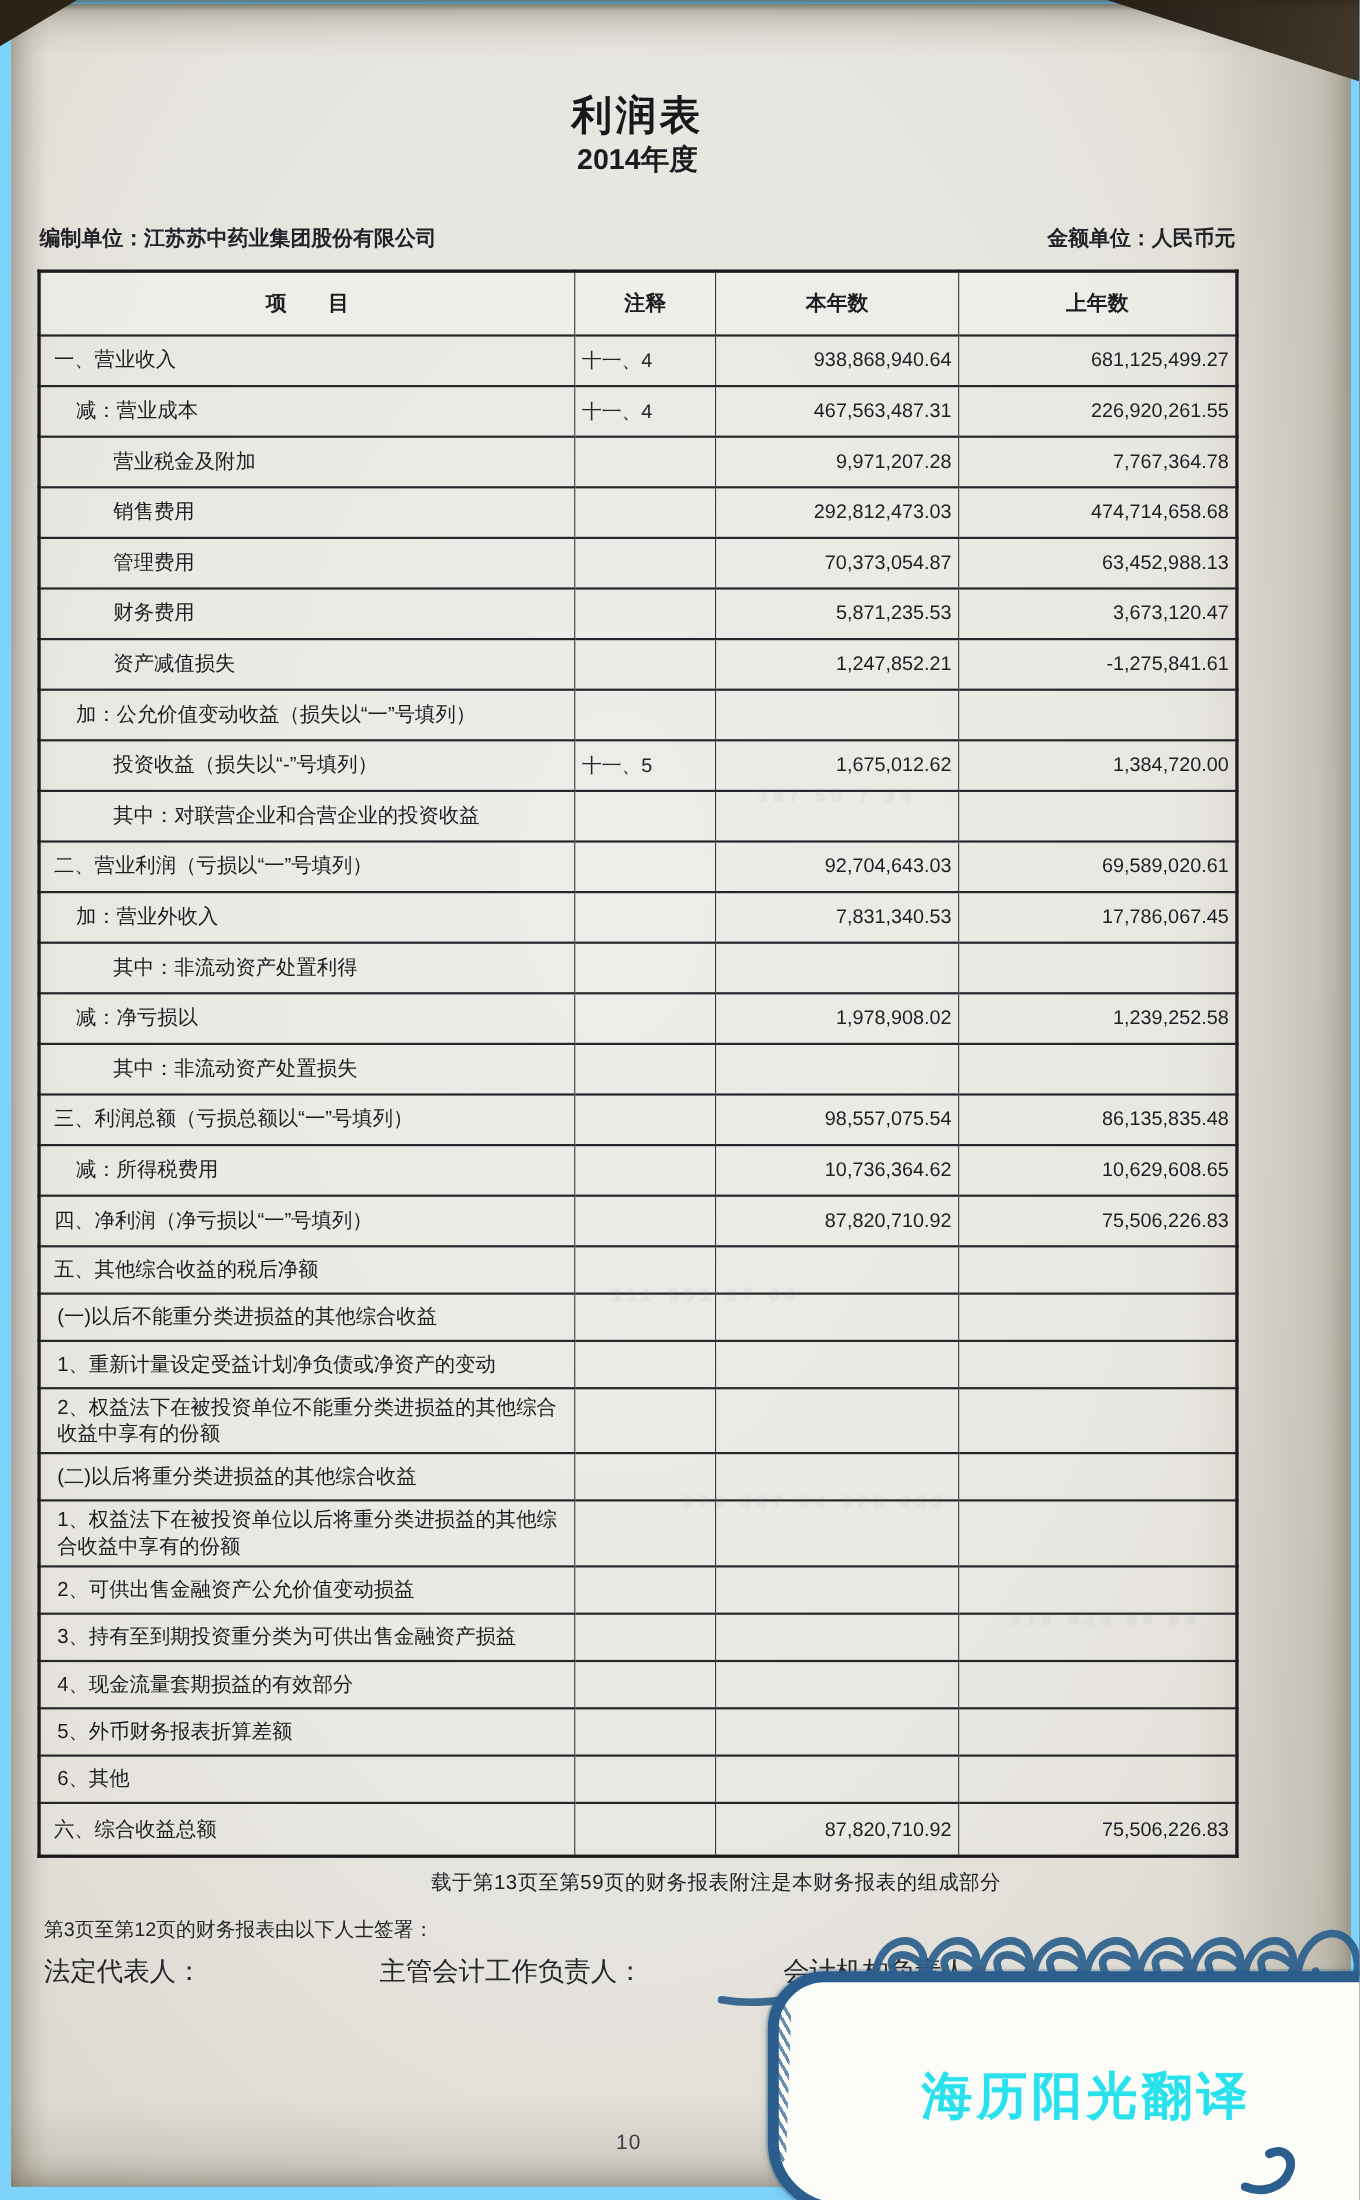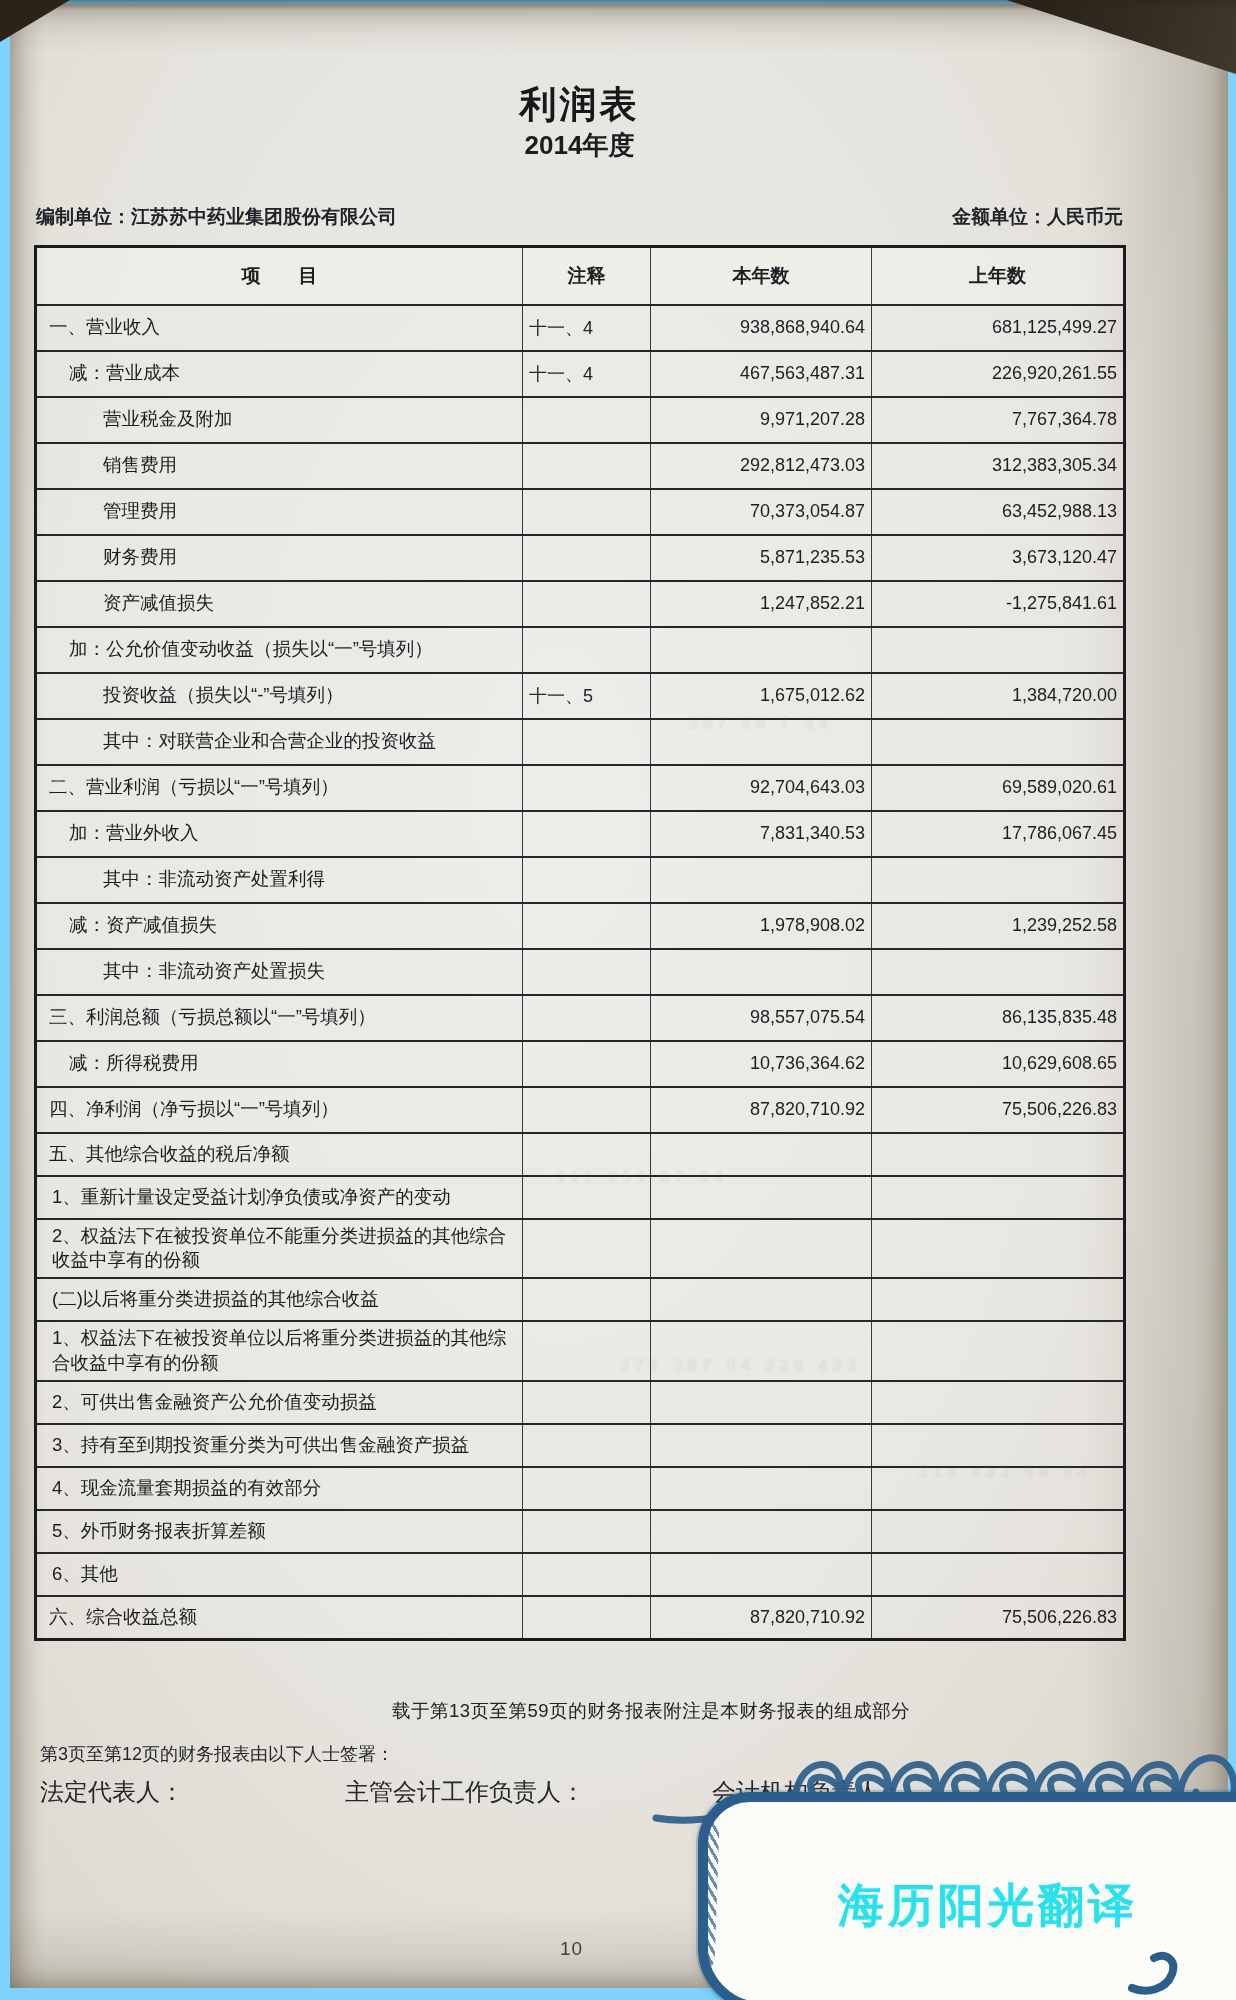--- a/index.html
+++ b/index.html
@@ -117,21 +117,21 @@
         <tr>
           <td class="c-item ind-2">营业税金及附加</td>
           <td class="c-note"></td>
           <td class="c-num">9,971,207.28</td>
           <td class="c-num">7,767,364.78</td>
         </tr>
         <tr>
           <td class="c-item ind-2">销售费用</td>
           <td class="c-note"></td>
           <td class="c-num">292,812,473.03</td>
-          <td class="c-num">312,383,305.34</td>
+          <td class="c-num">474,714,658.68</td>
         </tr>
         <tr>
           <td class="c-item ind-2">管理费用</td>
           <td class="c-note"></td>
           <td class="c-num">70,373,054.87</td>
           <td class="c-num">63,452,988.13</td>
         </tr>
         <tr>
           <td class="c-item ind-2">财务费用</td>
           <td class="c-note"></td>
@@ -174,21 +174,21 @@
           <td class="c-num">7,831,340.53</td>
           <td class="c-num">17,786,067.45</td>
         </tr>
         <tr>
           <td class="c-item ind-2">其中：非流动资产处置利得</td>
           <td class="c-note"></td>
           <td class="c-num"></td>
           <td class="c-num"></td>
         </tr>
         <tr>
-          <td class="c-item ind-1">减：资产减值损失</td>
+          <td class="c-item ind-1">减：净亏损以</td>
           <td class="c-note"></td>
           <td class="c-num">1,978,908.02</td>
           <td class="c-num">1,239,252.58</td>
         </tr>
         <tr>
           <td class="c-item ind-2">其中：非流动资产处置损失</td>
           <td class="c-note"></td>
           <td class="c-num"></td>
           <td class="c-num"></td>
         </tr>
@@ -205,20 +205,26 @@
           <td class="c-num">10,629,608.65</td>
         </tr>
         <tr>
           <td class="c-item ind-0">四、净利润（净亏损以“一”号填列）</td>
           <td class="c-note"></td>
           <td class="c-num">87,820,710.92</td>
           <td class="c-num">75,506,226.83</td>
         </tr>
         <tr>
           <td class="c-item ind-0">五、其他综合收益的税后净额</td>
+          <td class="c-note"></td>
+          <td class="c-num"></td>
+          <td class="c-num"></td>
+        </tr>
+        <tr>
+          <td class="c-item ind-3">(一)以后不能重分类进损益的其他综合收益</td>
           <td class="c-note"></td>
           <td class="c-num"></td>
           <td class="c-num"></td>
         </tr>
         <tr>
           <td class="c-item ind-3">1、重新计量设定受益计划净负债或净资产的变动</td>
           <td class="c-note"></td>
           <td class="c-num"></td>
           <td class="c-num"></td>
         </tr>

